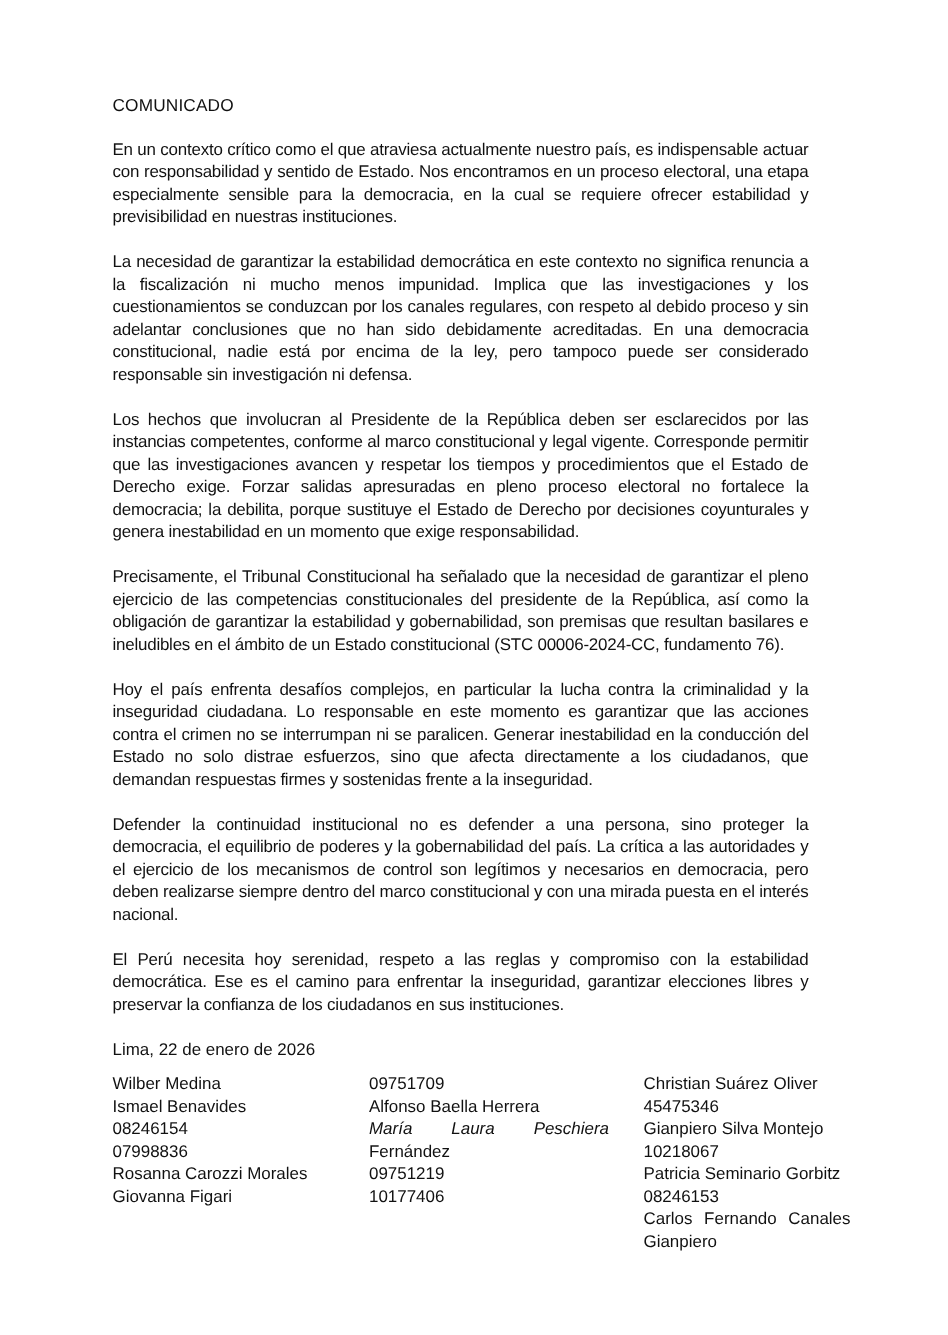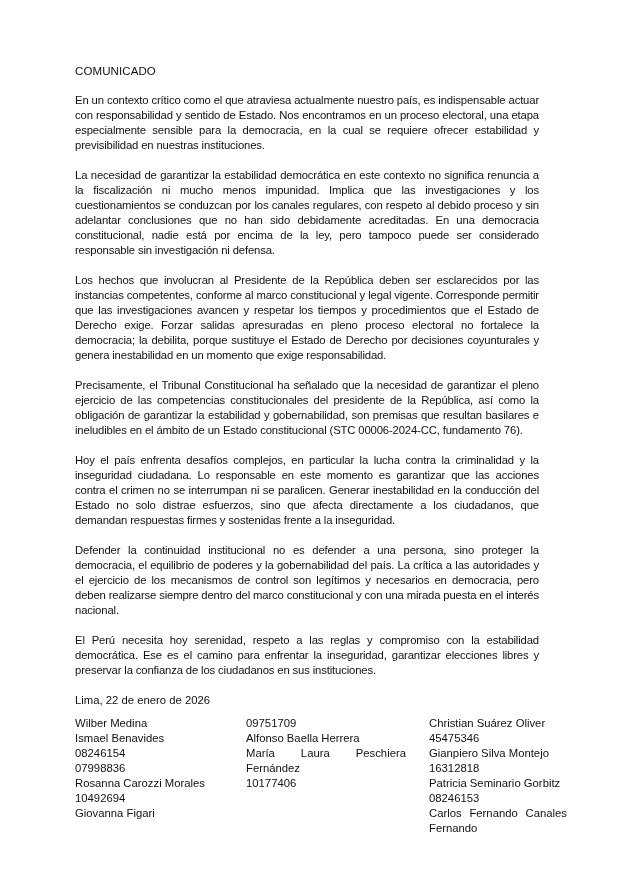--- a/index.html
+++ b/index.html
@@ -32,33 +32,33 @@
   <div class="date">Lima, 22 de enero de 2026</div>
 </div>
 
 <div class="sigs">
   <div class="col col1">
     <div class="sig-line">Wilber Medina</div>
     <div class="sig-line">Ismael Benavides</div>
     <div class="sig-line">08246154</div>
     <div class="sig-line">07998836</div>
     <div class="sig-line">Rosanna Carozzi Morales</div>
-    <div class="sig-line">10492694</div>
     <div class="sig-line">Giovanna Figari</div>
   </div>
   <div class="col col2">
     <div class="sig-line">09751709</div>
     <div class="sig-line">Alfonso Baella Herrera</div>
-    <div class="sig-line justify-line" style="width:160px;">María Laura Peschiera</div>
+    <div class="sig-line justify-line" style="width:160px;font-style:italic;">María Laura Peschiera</div>
     <div class="sig-line">Fernández</div>
+    <div class="sig-line">09751219</div>
     <div class="sig-line">10177406</div>
   </div>
   <div class="col col3">
     <div class="sig-line">Christian Suárez Oliver</div>
     <div class="sig-line">45475346</div>
     <div class="sig-line">Gianpiero Silva Montejo</div>
-    <div class="sig-line">16312818</div>
+    <div class="sig-line">10218067</div>
     <div class="sig-line">Patricia Seminario Gorbitz</div>
     <div class="sig-line">08246153</div>
     <div class="sig-line justify-line" style="width:138px;">Carlos Fernando Canales</div>
-    <div class="sig-line">Fernando</div>
+    <div class="sig-line">Gianpiero</div>
   </div>
 </div>
 
 </body></html>

